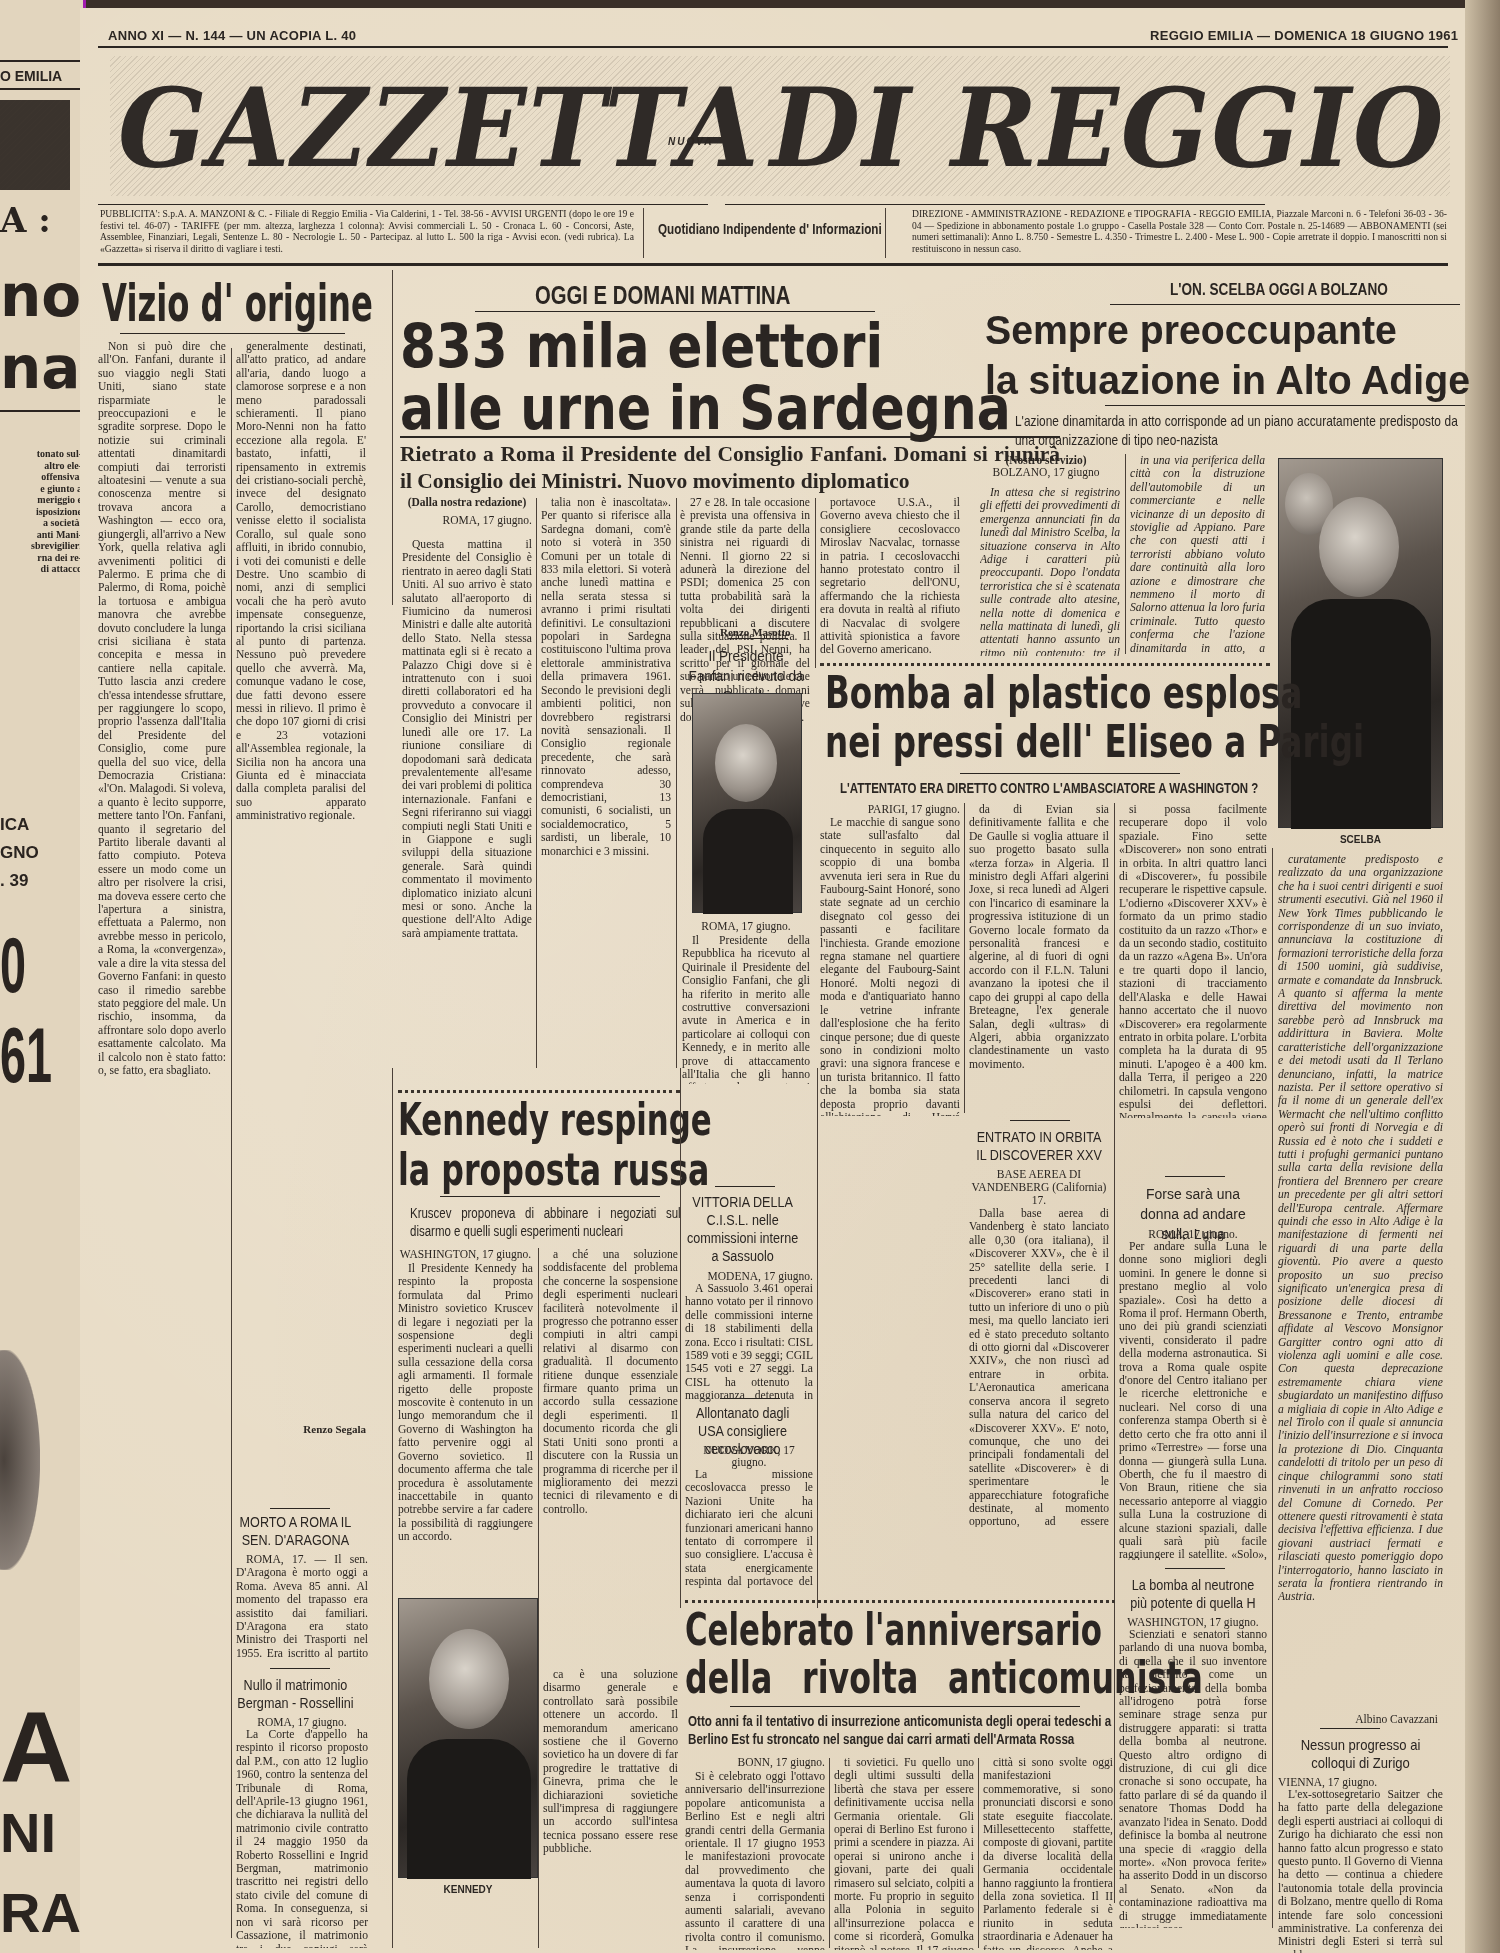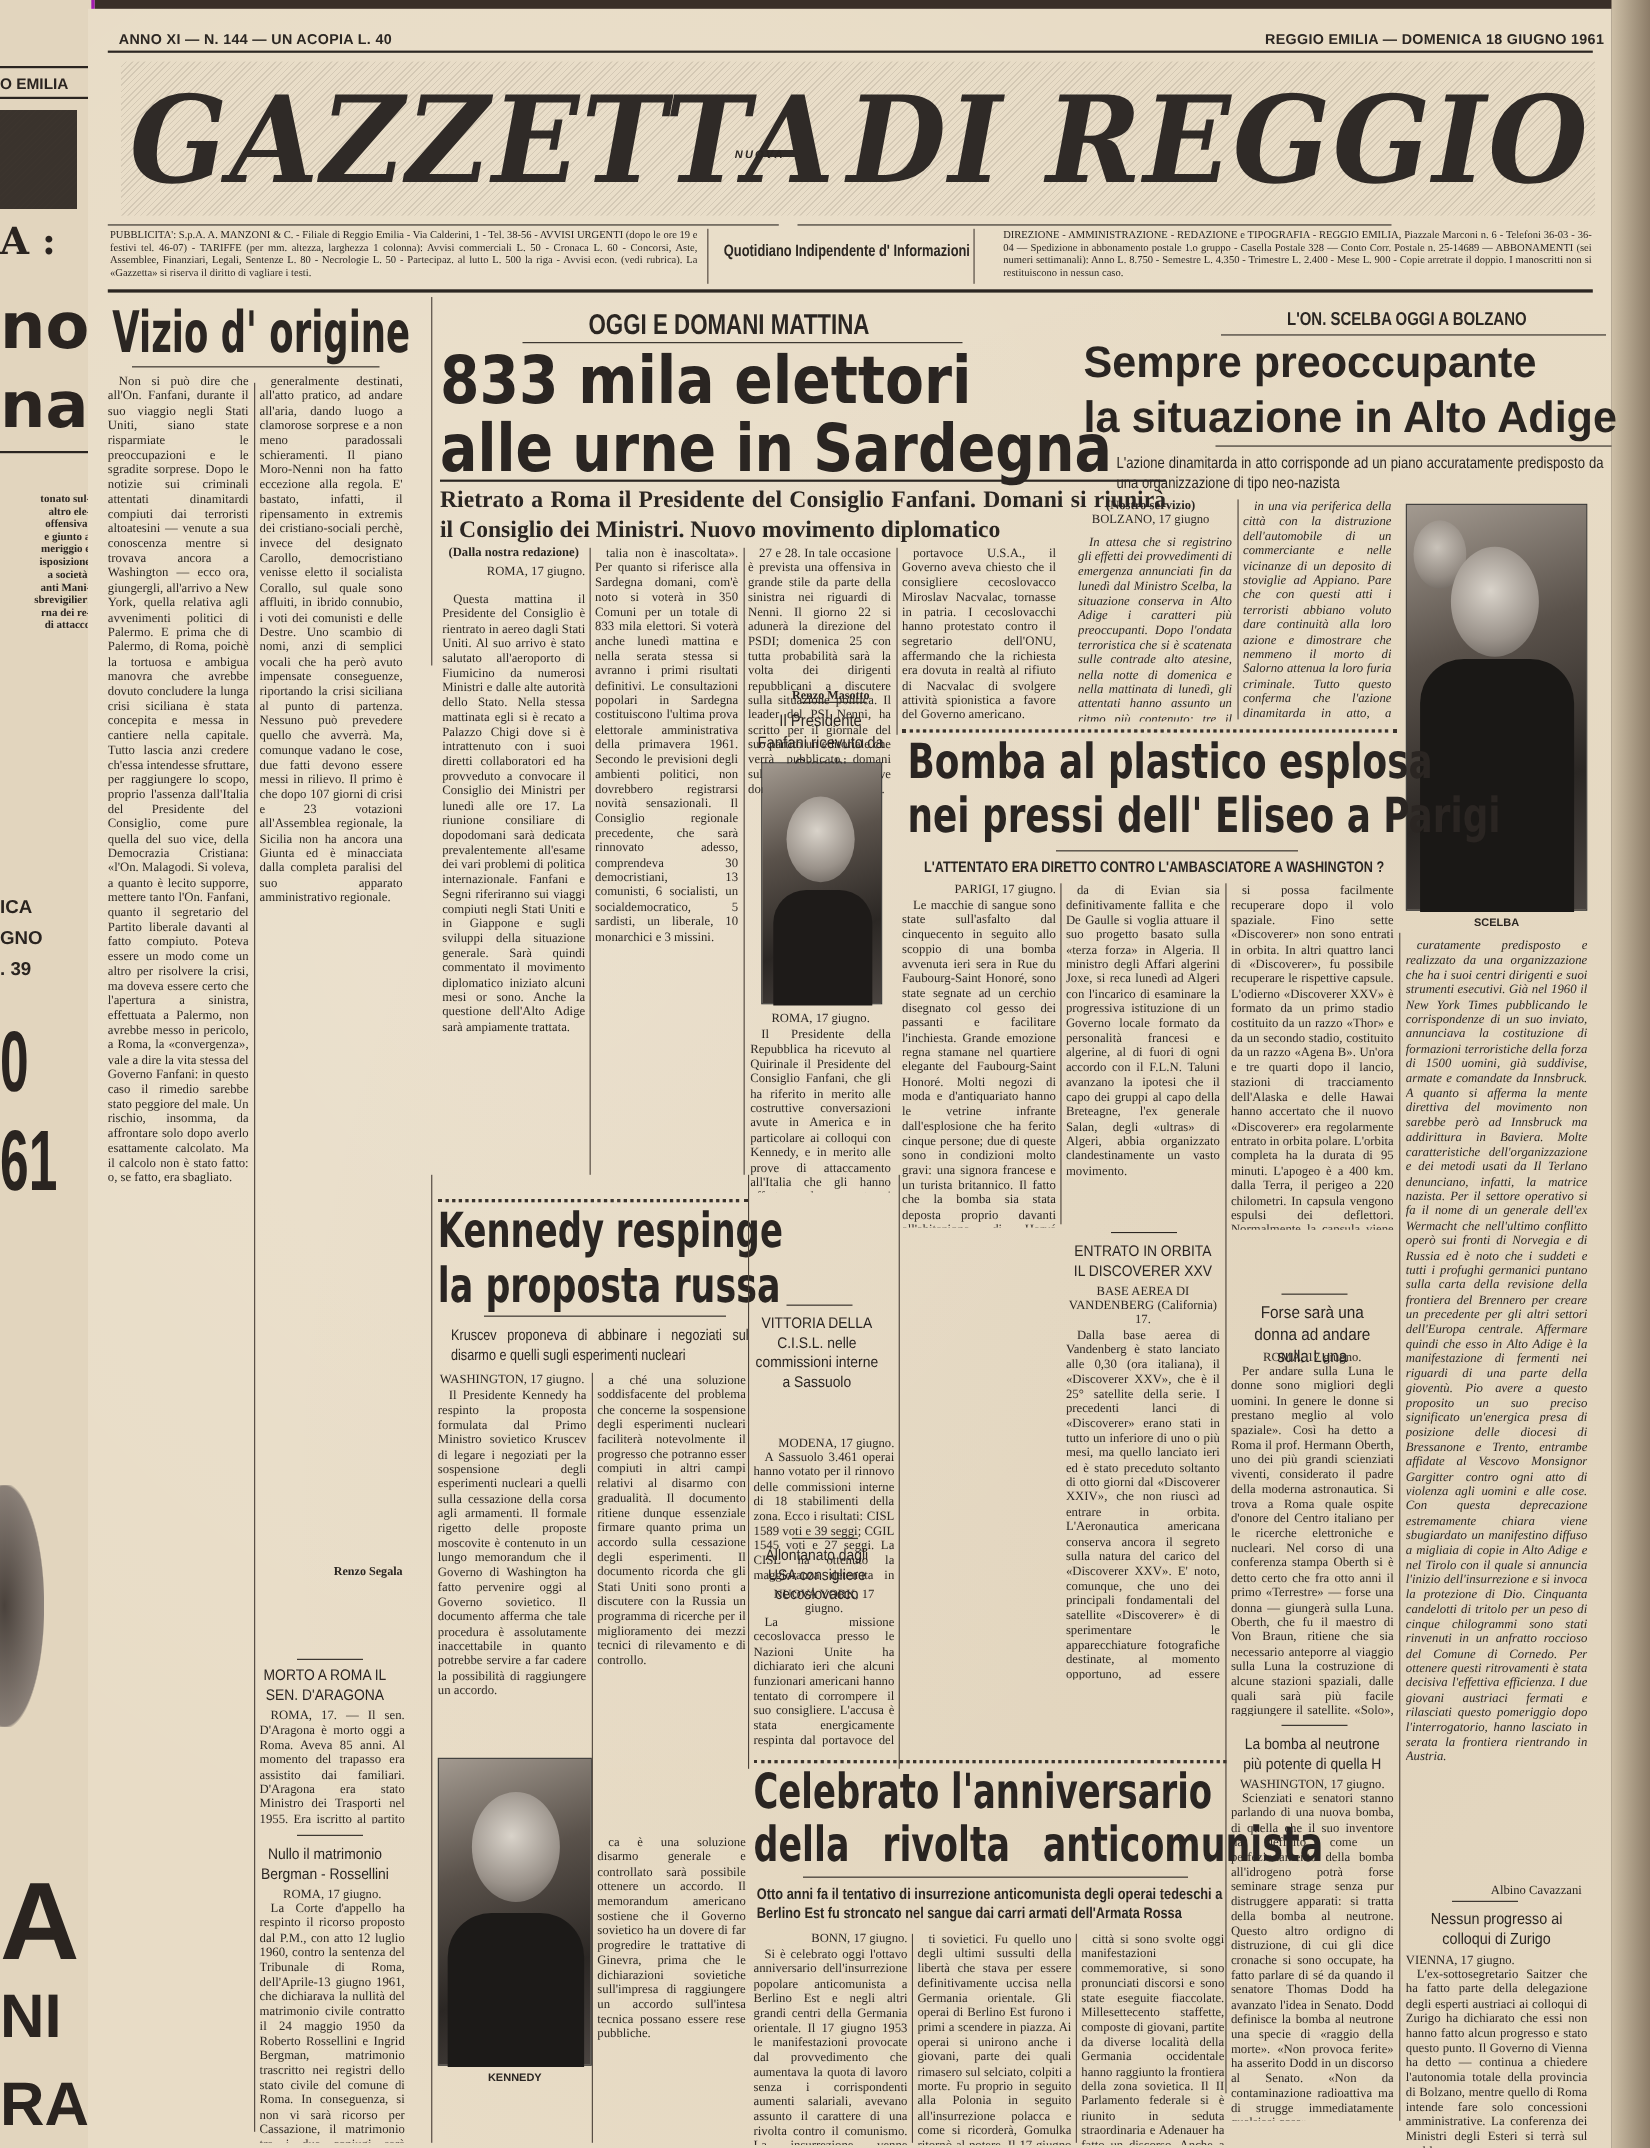--- a/index.html
+++ b/index.html
@@ -272,21 +272,21 @@
   <div class="abs" style="left:156px;top:1708px;width:132px">
     <div class="dateline">ROMA, 17 giugno.</div>
     <div class="body" style="height:220px">
         <p>La Corte d'appello ha respinto il ricorso proposto dal P.M., con atto 12 luglio 1960, contro la sentenza del Tribunale di Roma, dell'Aprile-13 giugno 1961, che dichiarava la nullità del matrimonio civile contratto il 24 maggio 1950 da Roberto Rossellini e Ingrid Bergman, matrimonio trascritto nei registri dello stato civile del comune di Roma. In conseguenza, si non vi sarà ricorso per Cassazione, il matrimonio tra i due coniugi sarà definitivamente sciolto anche per la legge.</p>
       </div>
   </div>
 
   <div class="vrule" style="left:600px;top:1060px;height:540px"></div>
   <div class="rule thin" style="left:635px;top:1178px;width:60px"></div>
   <div class="abs sub" style="left:605px;top:1185px;width:128px;font-size:14px;line-height:18px;transform:scaleX(.9);transform-origin:left top">VITTORIA DELLA C.I.S.L. nelle commissioni interne a Sassuolo</div>
-  <div class="abs" style="left:605px;top:1298px;width:128px">
+  <div class="abs" style="left:605px;top:1262px;width:128px">
     <div class="dateline" style="text-align:right">MODENA, 17 giugno.</div>
     <div class="body" style="height:120px">
         <p>A Sassuolo 3.461 operai hanno votato per il rinnovo delle commissioni interne di 18 stabilimenti della zona. Ecco i risultati: CISL 1589 voti e 39 seggi; CGIL 1545 voti e 27 seggi. La CISL ha ottenuto la maggioranza detenuta in passato dalla CGIL.</p>
       </div>
   </div>
   <div class="rule thin" style="left:640px;top:1390px;width:60px"></div>
   <div class="abs sub" style="left:605px;top:1396px;width:128px;font-size:14px;line-height:18px;transform:scaleX(.9);transform-origin:left top">Allontanato dagli USA consigliere cecoslovacco</div>
   <div class="abs" style="left:605px;top:1436px;width:128px">
     <div class="dateline">NUOVA YORK, 17 giugno.</div>
     <div class="body" style="height:120px">

